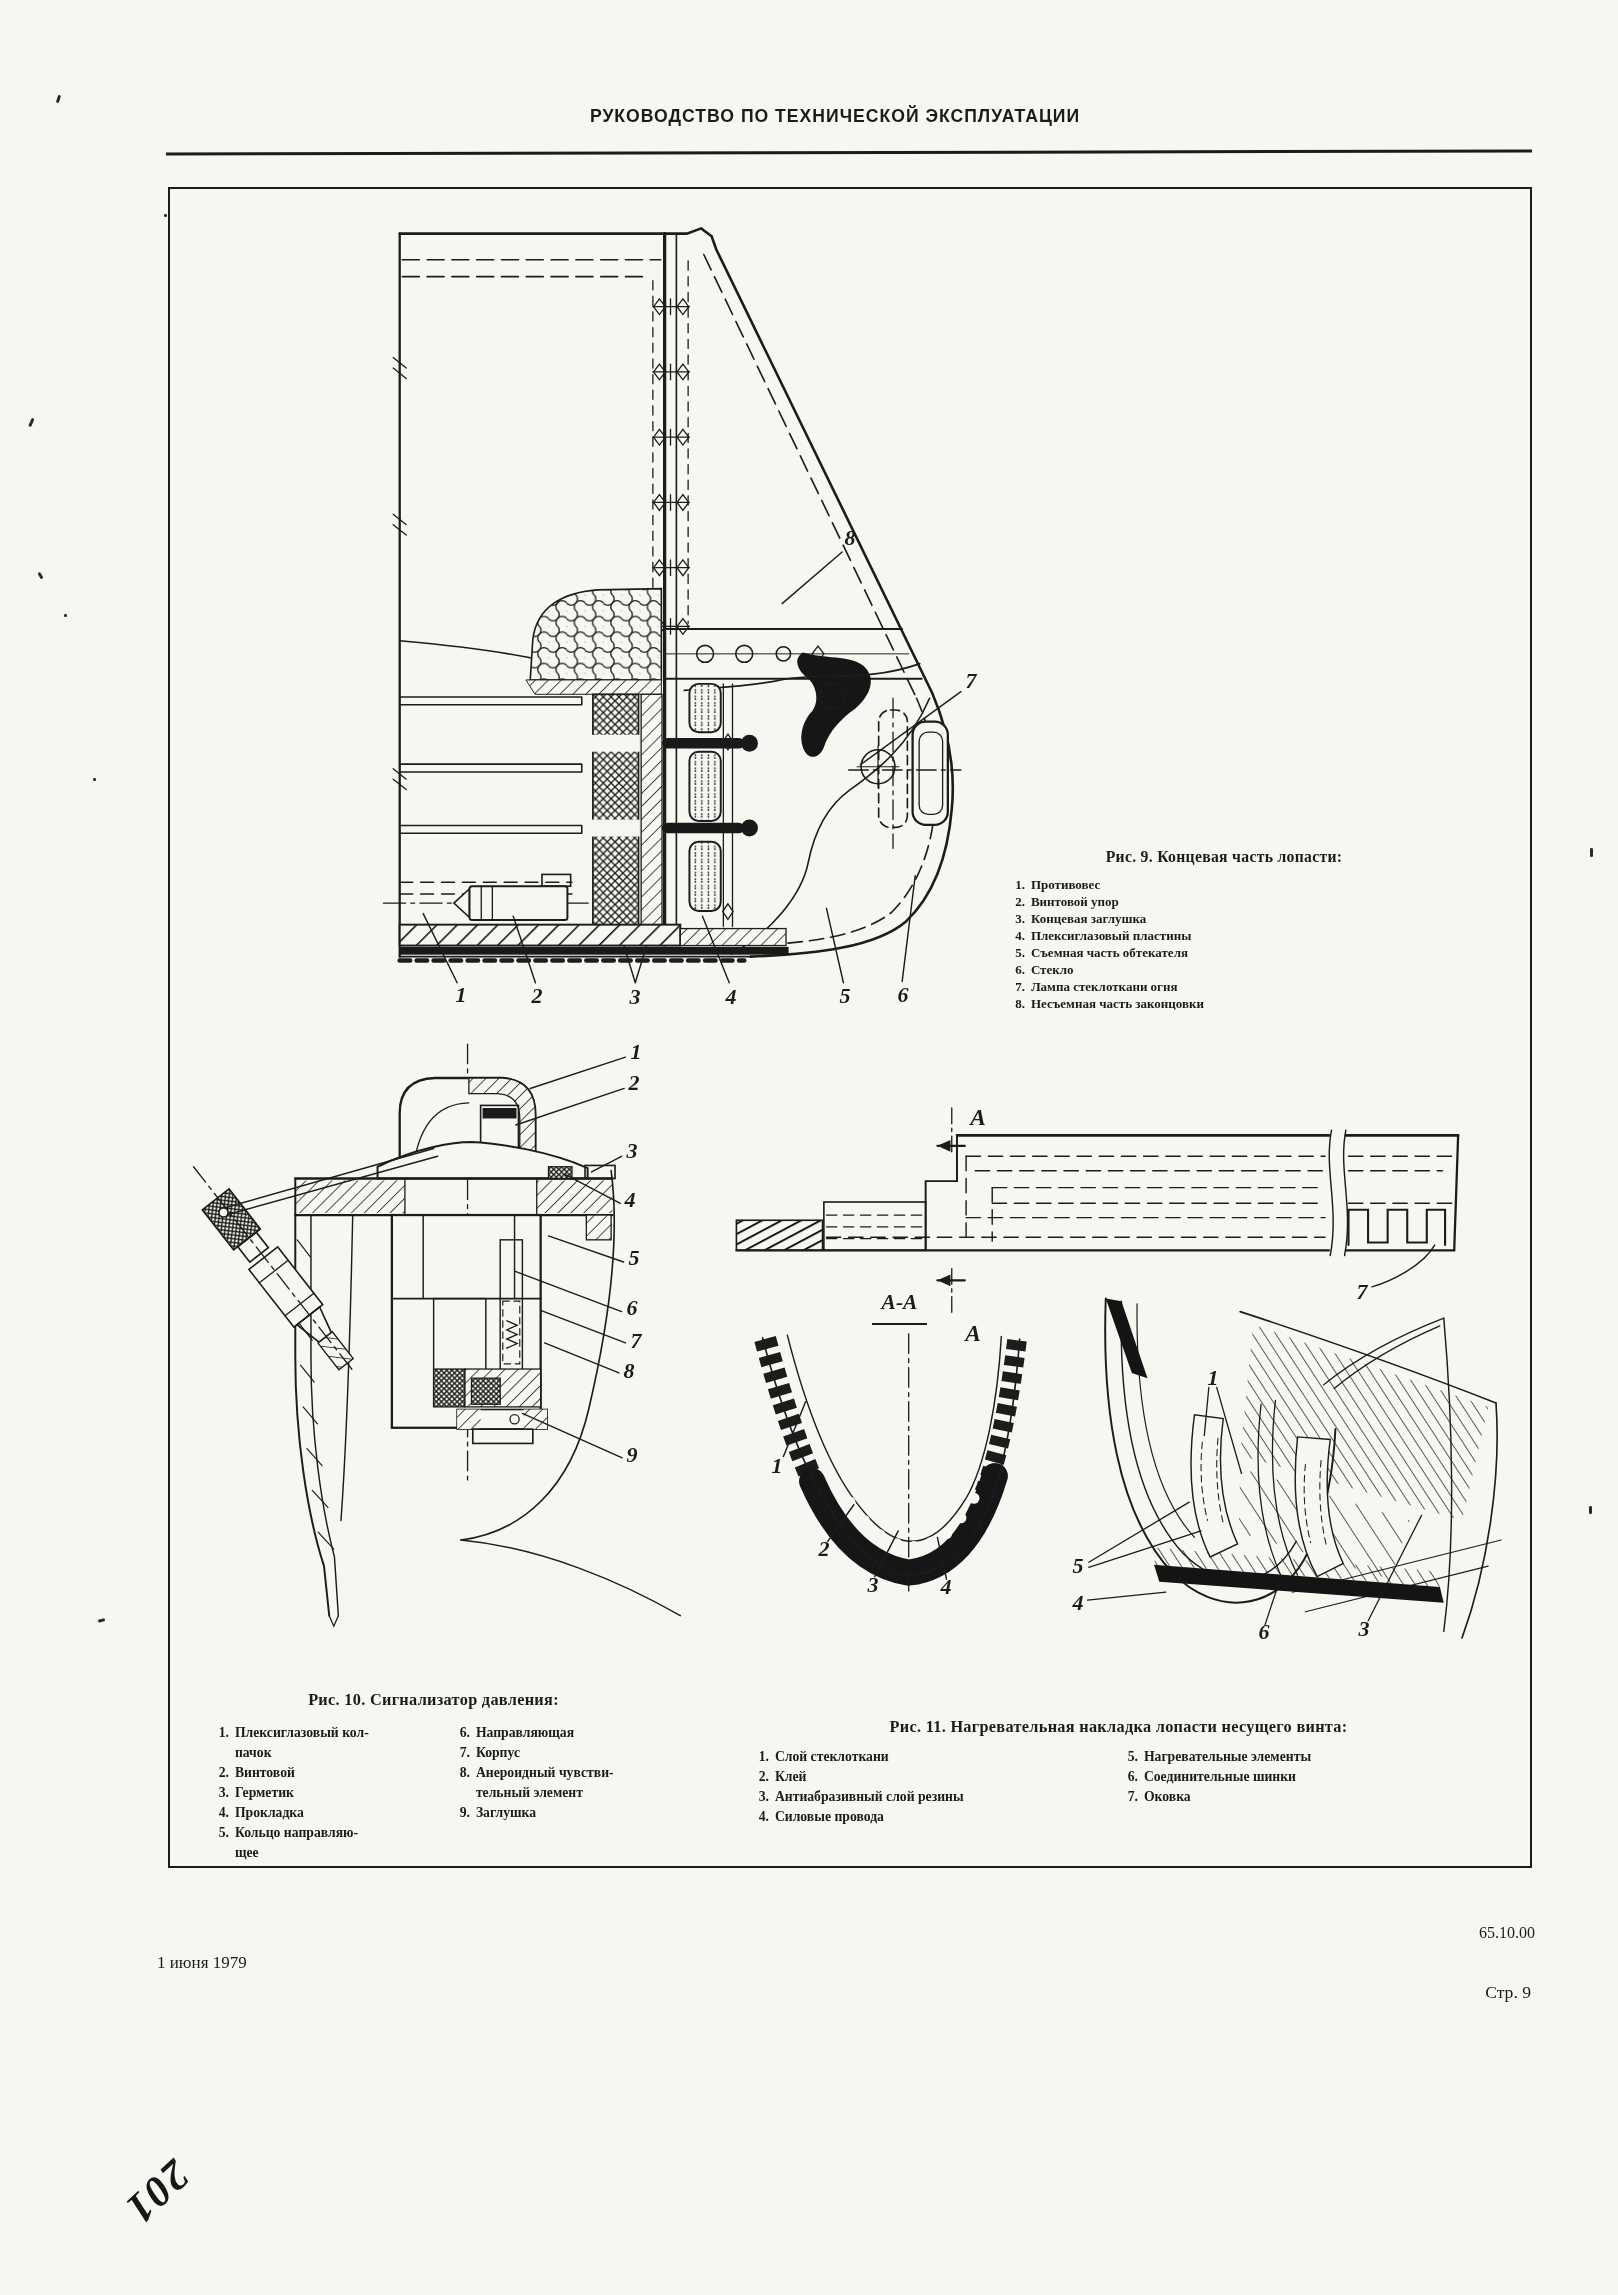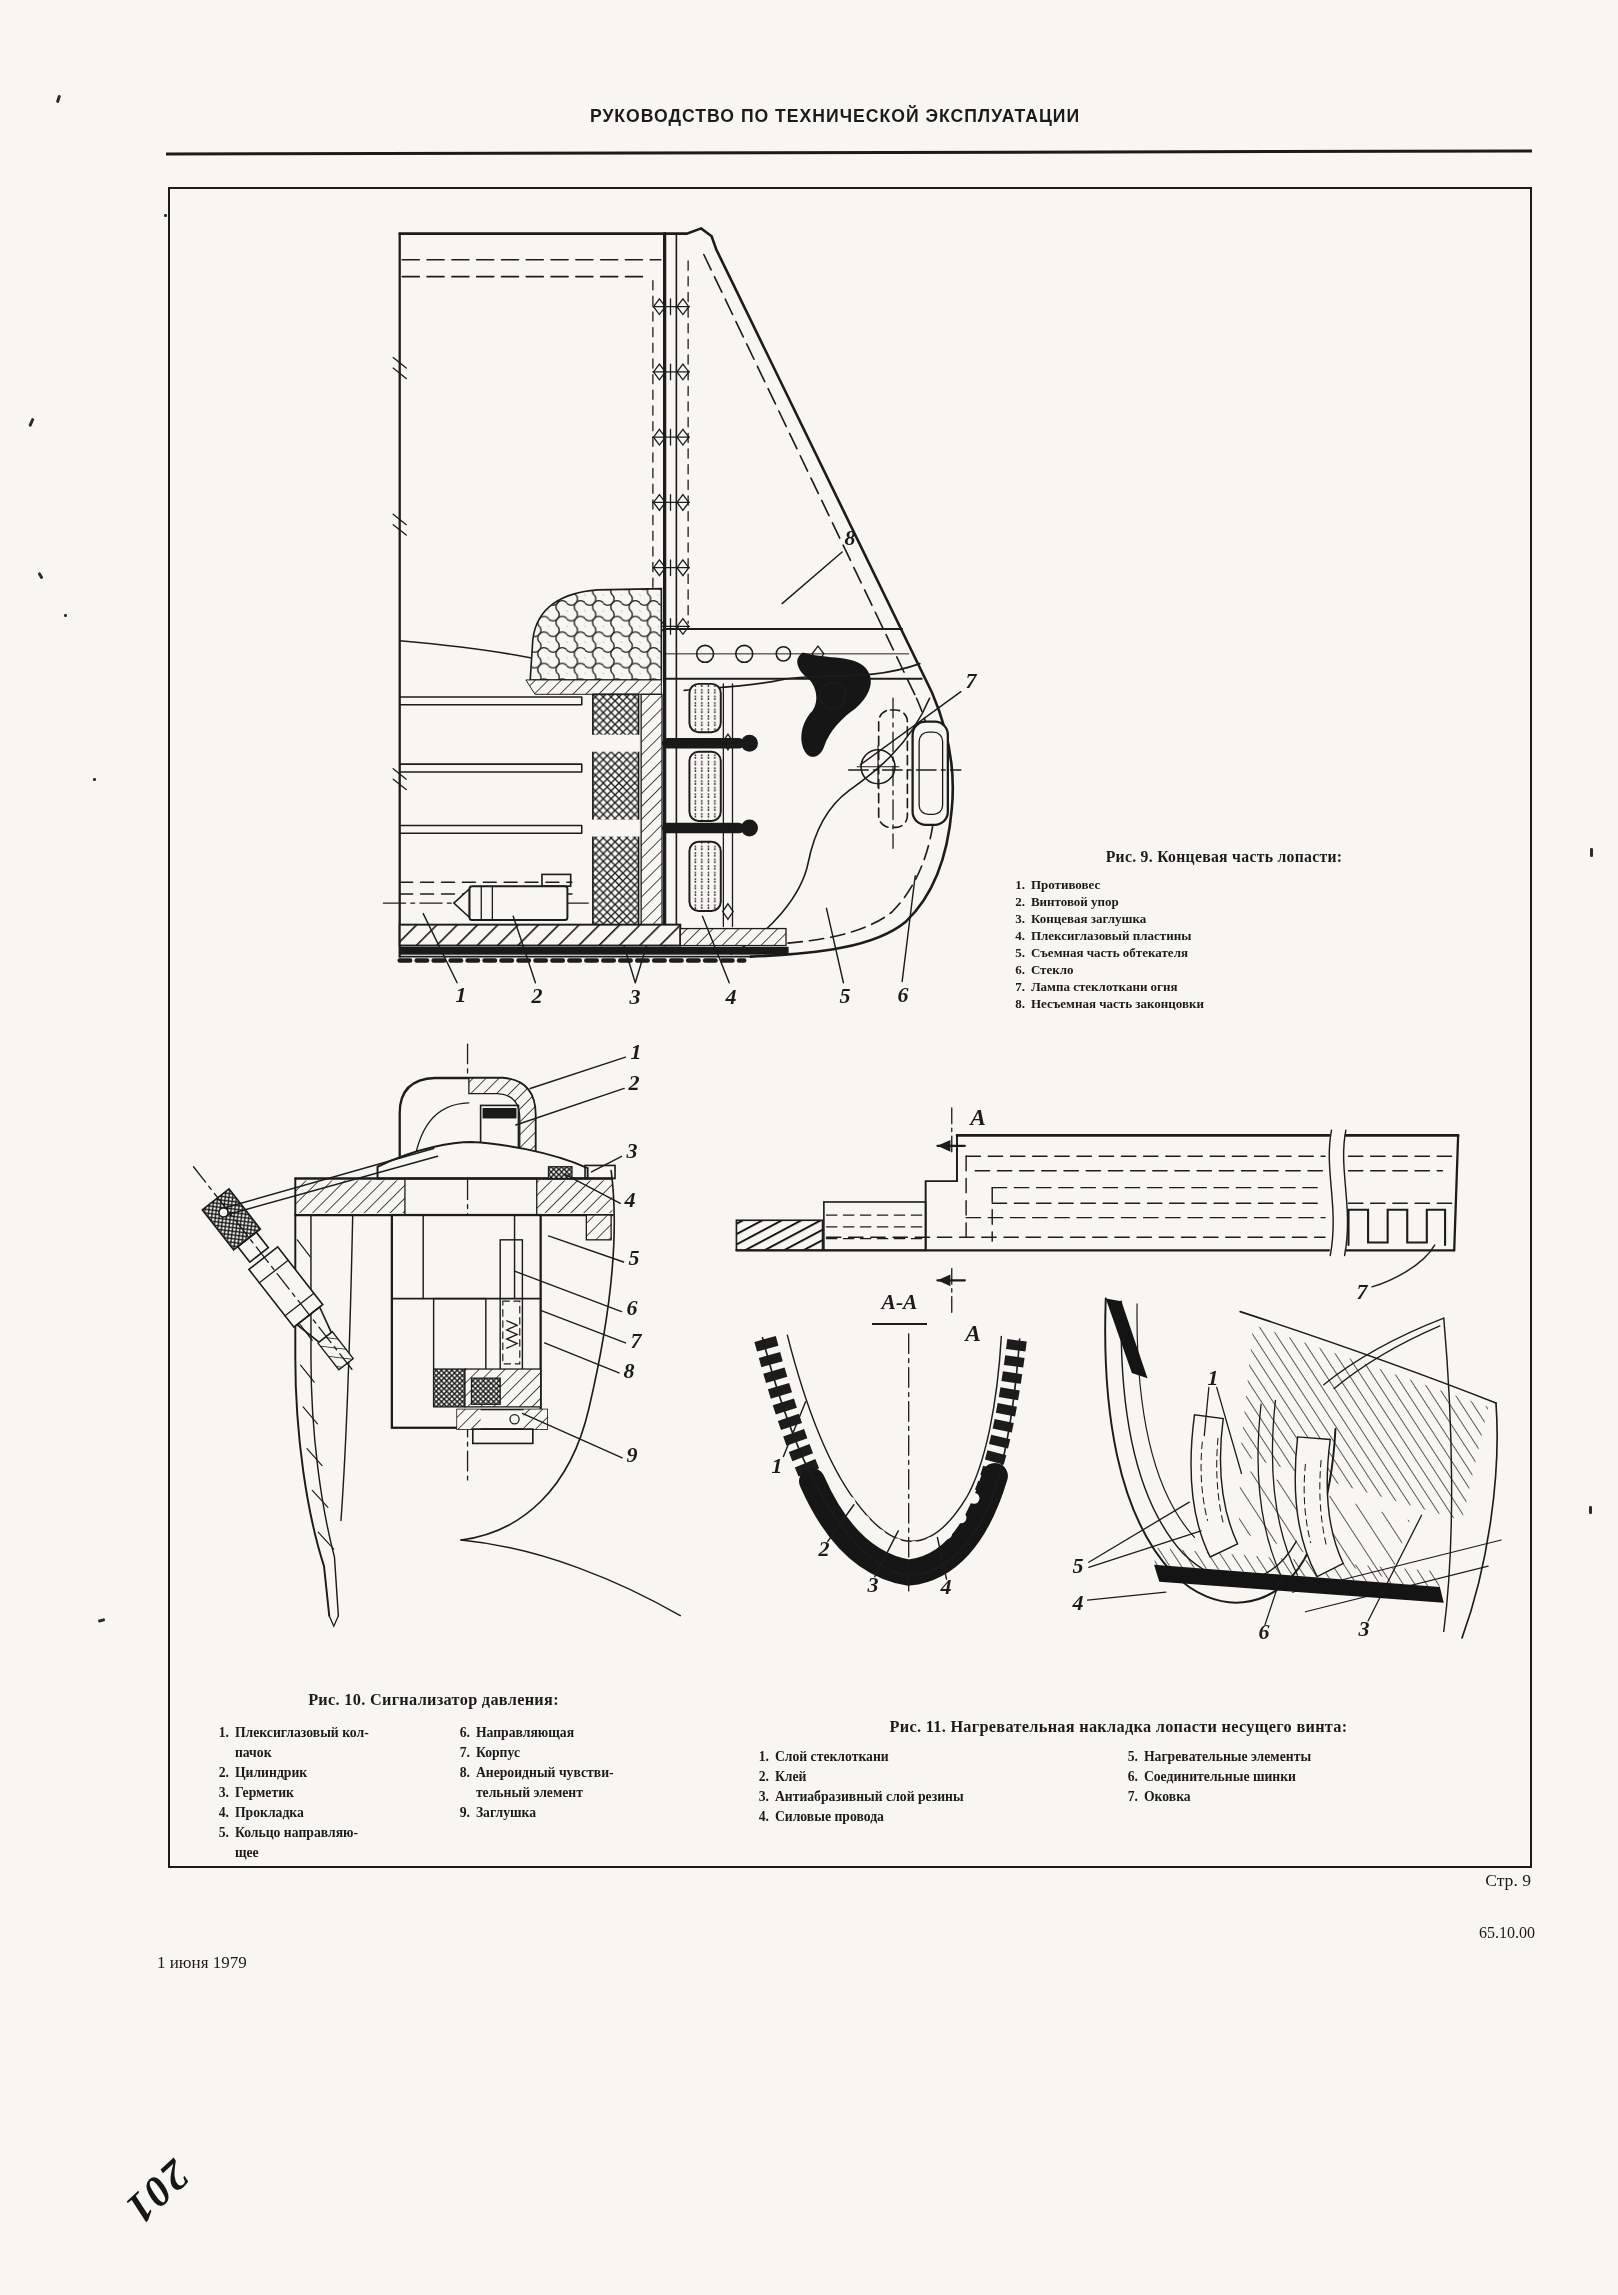--- a/index.html
+++ b/index.html
@@ -23,21 +23,21 @@
   .leg1011 .lrow { line-height:20px; font-size:13.7px; }
 
   .callout { position:absolute; transform:translate(-50%,-50%); font-style:italic; font-weight:700;
              font-size:22px; font-family:"Liberation Serif", serif; }
   .seclet { position:absolute; transform:translate(-50%,-50%); font-style:italic; font-weight:700; font-size:23.5px; }
   .aa { position:absolute; left:872px; top:1290px; width:55px; text-align:center; font-style:italic; font-weight:700;
         font-size:21.5px; border-bottom:2.6px solid #1b1b1b; padding-bottom:8px; }
 
   .foot-date { position:absolute; left:157px; top:1953px; font-size:17px; }
   .foot-doc  { position:absolute; left:1371px; top:1924px; width:164px; text-align:right; font-size:16px; }
-  .foot-page { position:absolute; left:1371px; top:1870px; width:160px; text-align:right; font-size:17.6px; }
+  .foot-page { position:absolute; left:1371px; top:1982px; width:160px; text-align:right; font-size:17.6px; }
 
   .handwrite { position:absolute; left:51px; top:2141px; width:131px; height:104px;
                transform:rotate(137deg); font-size:43px; font-style:italic; font-weight:700; letter-spacing:2px; color:#161616; }
 
   .speck { position:absolute; background:#2a2a2a; border-radius:1.3px; }
 </style>
 </head>
 <body>
 
 <div class="page">
@@ -391,21 +391,21 @@
 
   <div class="cap-title" style="left:215px; top:1690px; width:437px; font-size:16.3px;">Рис. 10. Сигнализатор давления:</div>
   <div class="legend leg1011" id="leg10a" style="left:208px; top:1723px;">
       <div class="lrow">
         <span class="ln">1.</span>
         <span class="lt">Плексиглазовый кол-
 пачок</span>
       </div>
       <div class="lrow">
         <span class="ln">2.</span>
-        <span class="lt">Цилиндрик</span>
+        <span class="lt">Винтовой</span>
       </div>
       <div class="lrow">
         <span class="ln">3.</span>
         <span class="lt">Герметик</span>
       </div>
       <div class="lrow">
         <span class="ln">4.</span>
         <span class="lt">Прокладка</span>
       </div>
       <div class="lrow">

